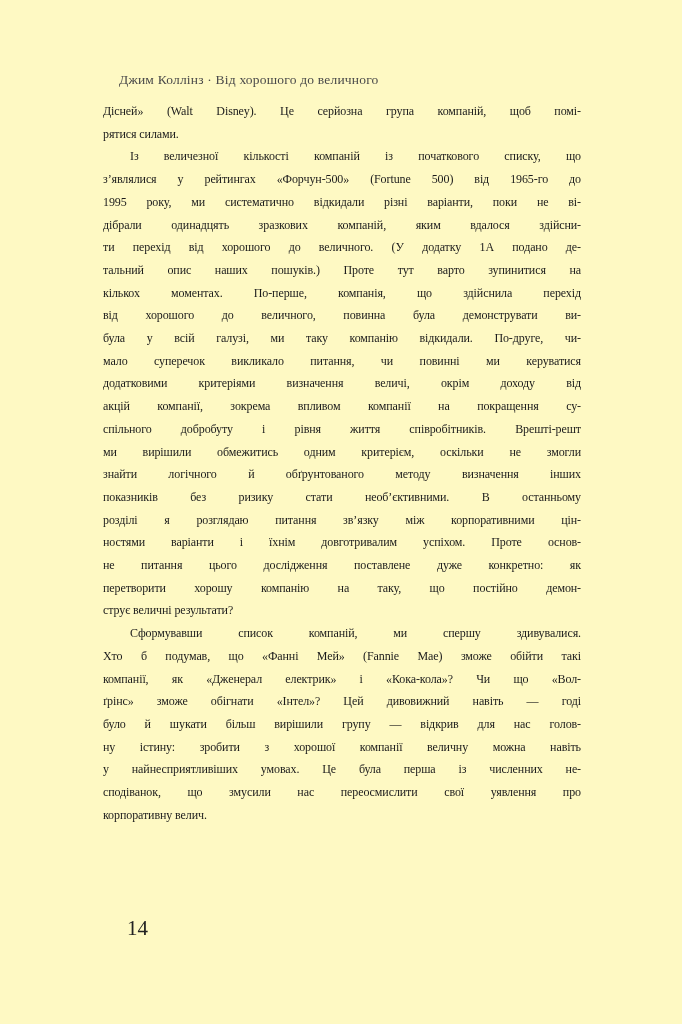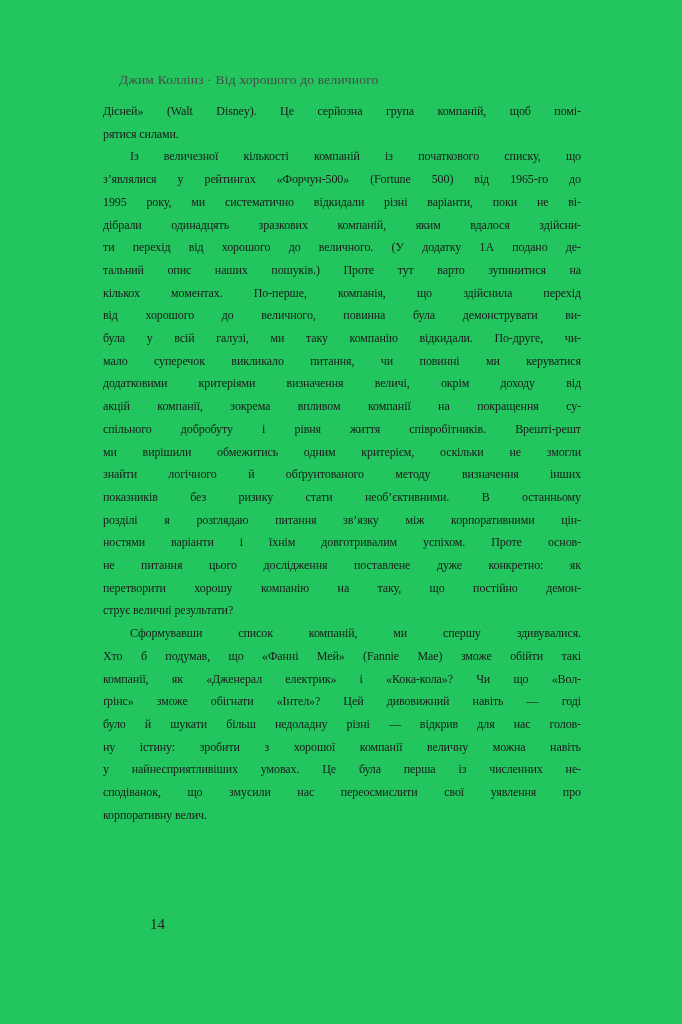--- a/index.html
+++ b/index.html
@@ -1,21 +1,21 @@
 <!DOCTYPE html>
 <html><head>
 <meta charset="utf-8">
 <style>
   * { box-sizing: border-box; }
   html, body { margin: 0; padding: 0; background: #ffffff; }
   .page {
     position: relative;
     width: 682px;
     height: 1024px;
-    background: #22c55e;
+    background: #fef9c3;
     font-family: "Liberation Serif", "DejaVu Serif", serif;
     color: #1b1b1b;
     overflow: hidden;
   }
   .running-header {
     position: absolute;
     left: 119px;
     top: 72px;
     font-size: 13.5px;
     letter-spacing: 0.2px;
@@ -37,23 +37,22 @@
     text-align: justify;
     text-align-last: justify;
   }
   .line.last { text-align-last: left; }
   .line.indent { text-indent: 27px; }
   em { font-style: italic; }
   .page-number {
     position: absolute;
     left: 127px;
     top: 916px;
-    font-size: 15px;
+    font-size: 21px;
     color: #222222;
-    margin-left: 23px;
   }
 </style>
 </head>
 <body>
 
 <div class="page">
   <div class="running-header">Джим Коллінз · Від хорошого до величного</div>
 
   <div class="text-block">
       <div class="paragraph">
@@ -81,21 +80,21 @@
         <div class="line"><span>ностями варіанти і їхнім довготривалим успіхом. Проте основ-</span></div>
         <div class="line"><span>не питання цього дослідження поставлене дуже конкретно: як</span></div>
         <div class="line"><span>перетворити хорошу компанію на таку, що постійно демон-</span></div>
         <div class="line last"><span>струє величні результати?</span></div>
       </div>
       <div class="paragraph">
         <div class="line indent"><span>Сформувавши список компаній, ми спершу здивувалися.</span></div>
         <div class="line"><span>Хто б подумав, що «Фанні Мей» (Fannie Mae) зможе обійти такі</span></div>
         <div class="line"><span>компанії, як «Дженерал електрик» і «Кока-кола»? Чи що «Вол-</span></div>
         <div class="line"><span>ґрінс» зможе обігнати «Інтел»? Цей дивовижний навіть — годі</span></div>
-        <div class="line"><span>було й шукати більш недоладну різні — відкрив для нас голов-</span></div>
+        <div class="line"><span>було й шукати більш вирішили групу — відкрив для нас голов-</span></div>
         <div class="line"><span>ну істину: зробити з хорошої компанії величну можна навіть</span></div>
         <div class="line"><span>у найнесприятливіших умовах. Це була перша із численних не-</span></div>
         <div class="line"><span>сподіванок, що змусили нас переосмислити свої уявлення про</span></div>
         <div class="line last"><span>корпоративну велич.</span></div>
       </div>
     </div>
 
   <div class="page-number">14</div>
 </div>
 

